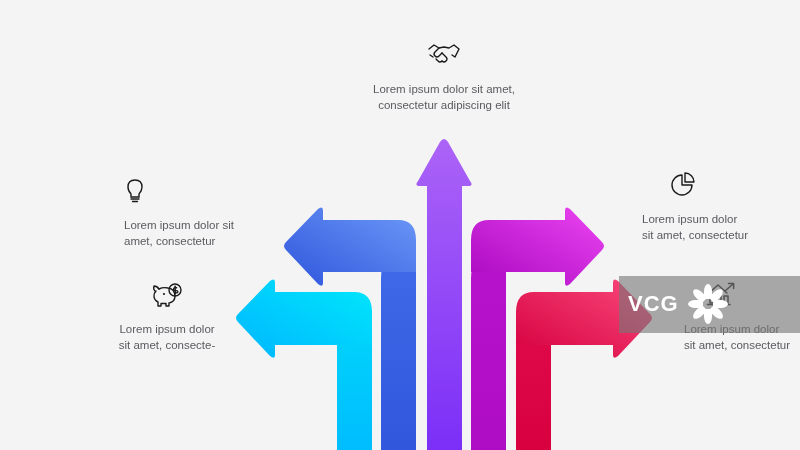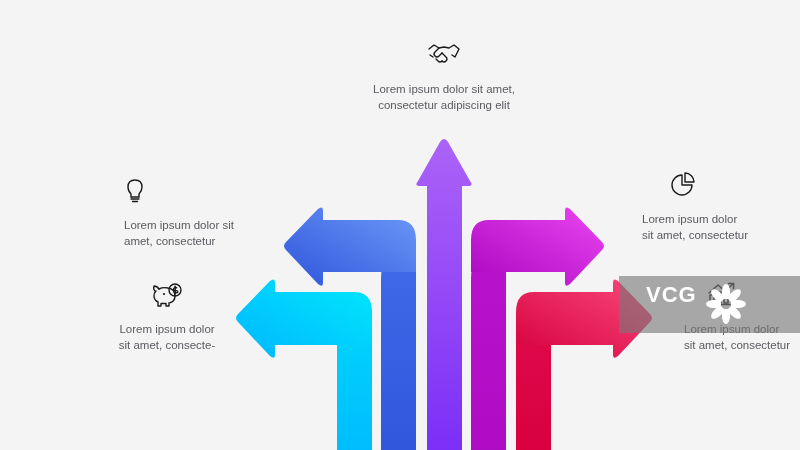--- a/index.html
+++ b/index.html
@@ -44,22 +44,22 @@
   #label-right-bottom .icon{margin-left:22px;}
 
   
   #watermark{
     position:absolute;
     left:575px;top:276px;width:225px;height:57px;
     background:rgba(120,120,120,0.62);
     overflow:hidden;
   }
   #wm-logo{
-    position:absolute;left:27px;top:6px;
-    display:flex;gap:2px;
+    position:absolute;left:9px;top:6px;
+    display:flex;align-items:center;gap:2px;
   }
   #wm-logo .vcg-text{
     color:#ffffff;font-weight:bold;font-size:22px;
     letter-spacing:1px;font-family:"Liberation Sans", sans-serif;
   }
   #wm-petals{position:relative;width:44px;height:44px;margin-left:4px;}
   #wm-petals i{
     position:absolute;left:19px;top:2px;width:8px;height:15px;
     background:#fff;border-radius:60% 60% 40% 40%;
     transform-origin:4px 20px;display:block;

